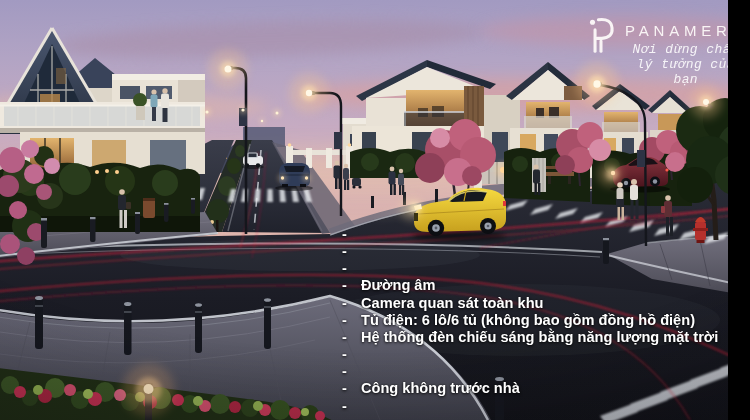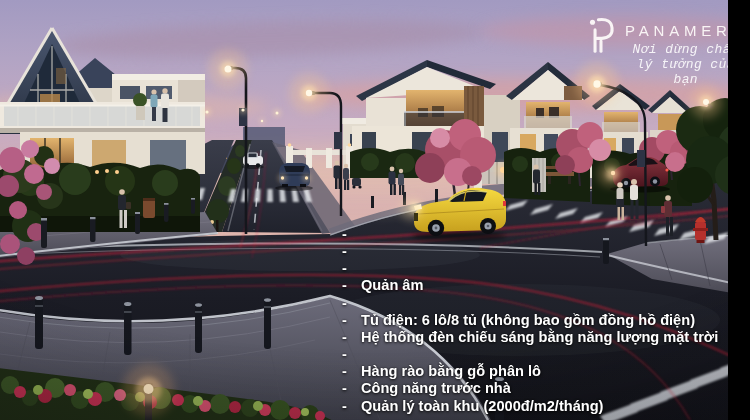--- a/index.html
+++ b/index.html
@@ -705,42 +705,41 @@
         <span class="dash">-</span>
       </li>
     <li>
         <span class="dash">-</span>
       </li>
     <li>
         <span class="dash">-</span>
       </li>
     <li>
         <span class="dash">-</span>
-        <span class="ftxt">Quản âm</span>
-      </li>
-    <li>
-        <span class="dash">-</span>
-      </li>
-    <li>
-        <span class="dash">-</span>
-        <span class="ftxt">Tủ điện: 6 lô/8 tủ (không bao gồm đồng hồ điện)</span>
+        <span class="ftxt">Đường âm</span>
+      </li>
+    <li>
+        <span class="dash">-</span>
+        <span class="ftxt">Camera quan sát toàn khu</span>
+      </li>
+    <li>
+        <span class="dash">-</span>
+        <span class="ftxt">Tủ điện: 6 lô/6 tủ (không bao gồm đồng hồ điện)</span>
       </li>
     <li>
         <span class="dash">-</span>
         <span class="ftxt">Hệ thống đèn chiếu sáng bằng năng lượng mặt trời</span>
       </li>
     <li>
         <span class="dash">-</span>
       </li>
     <li>
         <span class="dash">-</span>
-        <span class="ftxt">Hàng rào bằng gỗ phân lô</span>
-      </li>
-    <li>
-        <span class="dash">-</span>
-        <span class="ftxt">Công năng trước nhà</span>
-      </li>
-    <li>
-        <span class="dash">-</span>
-        <span class="ftxt">Quản lý toàn khu (2000đ/m2/tháng)</span>
+      </li>
+    <li>
+        <span class="dash">-</span>
+        <span class="ftxt">Công không trước nhà</span>
+      </li>
+    <li>
+        <span class="dash">-</span>
       </li>
   </ul>
 </div>
 
 </body></html>

